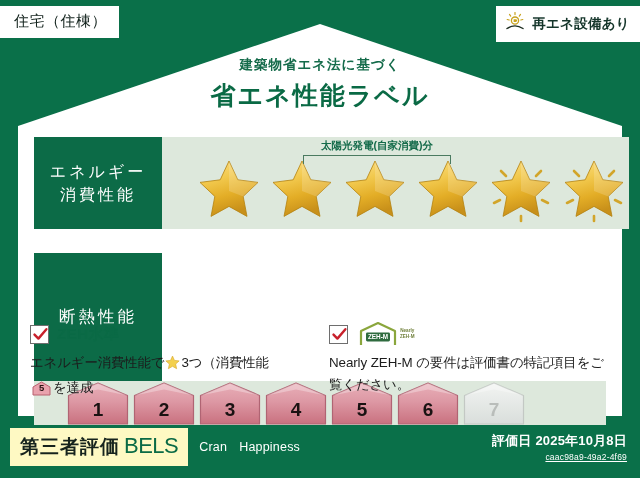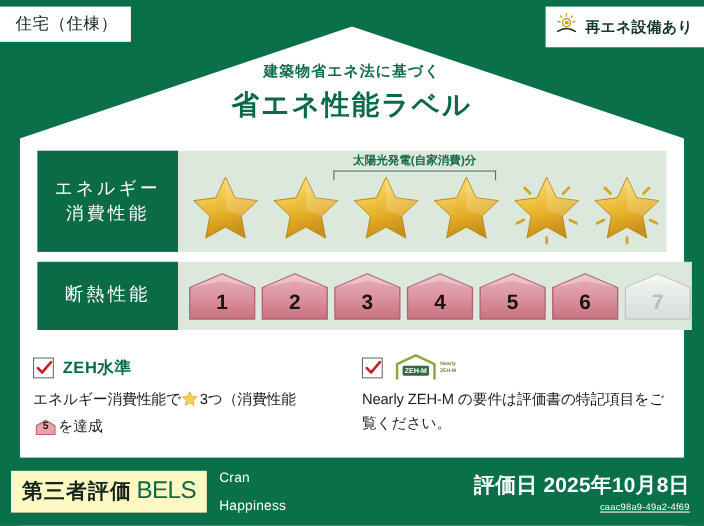--- a/index.html
+++ b/index.html
@@ -64,38 +64,38 @@
   .title-main{
     font-size:25px; font-weight:bold; color:#0a6a45;
     letter-spacing:2px; margin-top:5px;
   }
 
   
   .rows{
     position:absolute; left:34px; top:137px; width:572px; z-index:5;
   }
   .row{ display:flex; align-items:stretch; }
-  .row + .row{ margin-top:9px; }
+  .row + .row{ margin-top:24px;flex-direction:column; }
   .row-label{
     width:128px; flex:0 0 128px;
     background:#0c6b47;
     color:#ffffff;
     display:flex; flex-direction:column;
     align-items:center; justify-content:center;
     font-weight:normal;
     letter-spacing:3px;
     line-height:1.45;
   }
   .row-label.energy{ font-size:16px; }
   .row-label.insul{ font-size:16.5px; }
   .row-body{
     flex:1;
     background:#dde8dc;
     position:relative;
-    display:flex; align-items:center;
+    display:flex; align-items:center;padding-left:24px;
   }
   .row.energy .row-body{ height:92px; }
   .row.insul  .row-body{ height:62px; }
   .row.energy .row-label{ height:92px; }
   .row.insul  .row-label{ height:62px; }
 
   
   .stars{
     display:flex; align-items:center; gap:3px;
     padding-left:8px; padding-top:14px;
@@ -182,26 +182,26 @@
     display:flex; align-items:baseline; gap:4px;
   }
   .bels-box .ja{
     font-size:19px; font-weight:bold; color:#16231d; letter-spacing:1px;
   }
   .bels-box .bels{
     font-size:22px; font-weight:normal; color:#0a6a45; letter-spacing:-0.5px;
   }
   .owner{
     margin-left:11px; color:#ffffff; font-size:12.5px; letter-spacing:.2px;
-    display:flex; gap:12px;flex-direction:column;
+    display:flex; gap:12px;
   }
   .footer-right{
     margin-left:auto; margin-right:13px; text-align:right; color:#ffffff;
   }
-  .footer-right .date{ font-size:19px; font-weight:bold; letter-spacing:.2px; }
+  .footer-right .date{ font-size:13px; font-weight:bold; letter-spacing:.2px; }
   .footer-right .uid{ font-size:8.5px; margin-top:2px; letter-spacing:.2px;text-decoration:underline; }
 </style>
 </head>
 <body>
 
 <div class="house-shape"></div>
 <div class="footer-strip"></div>
 
 <div class="type-tag">住宅（住棟）</div>
 

